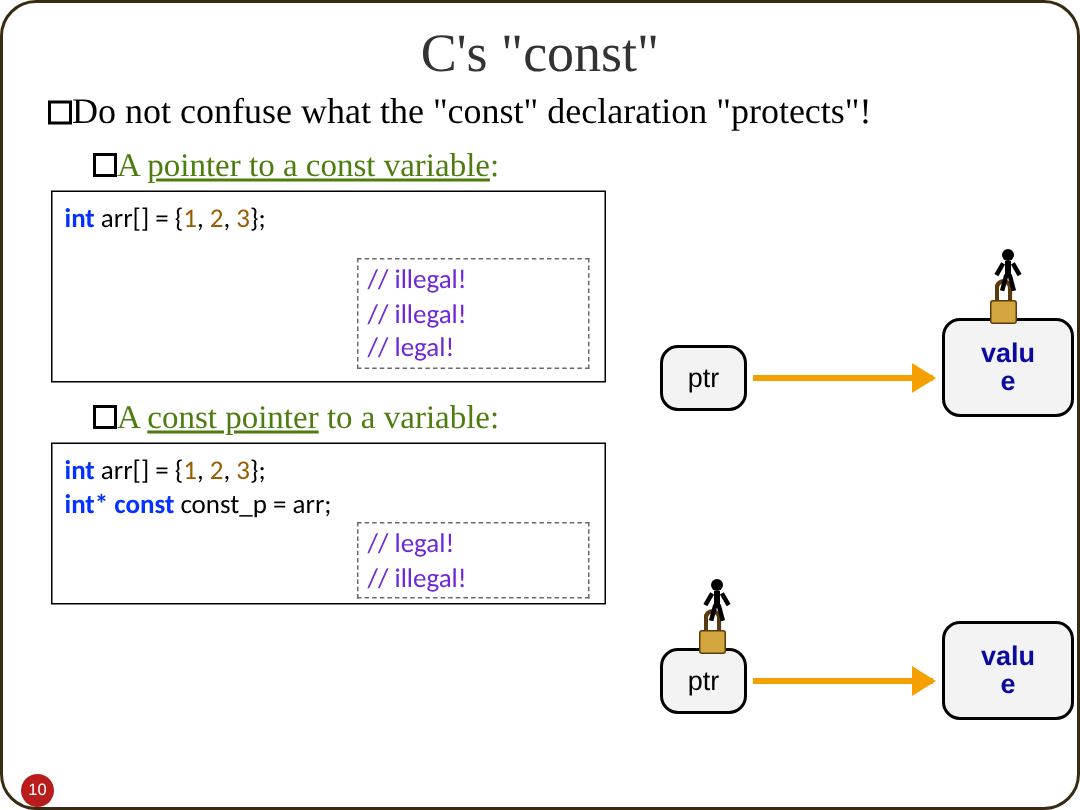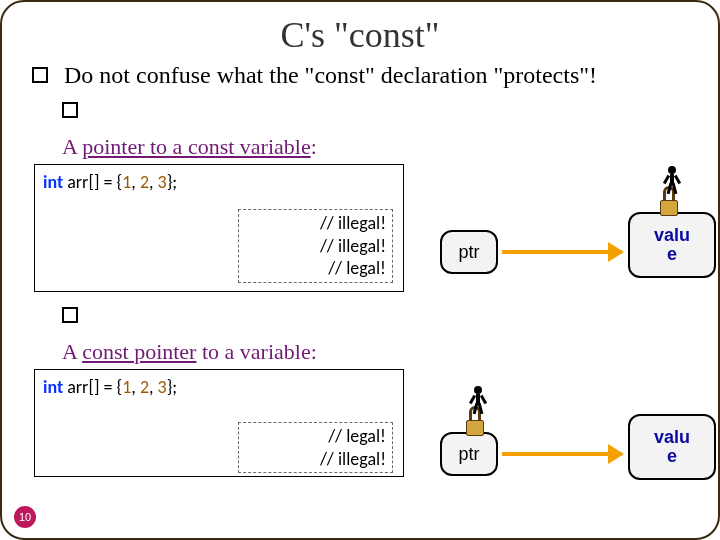--- a/index.html
+++ b/index.html
@@ -22,41 +22,40 @@
   .title {
     text-align: center;
     font-family: "Times New Roman", serif;
     font-size: 36px;
     color: #333;
     margin-top: 12px;
   }
   .bullet-row {
     display: flex;
     align-items: flex-start;
-    gap: 16px;
+    gap: 0;
   }
   .bullet-row .chk {
     flex: 0 0 auto;
     width: 16px;
     height: 16px;
     border: 2px solid #000;
     margin-top: 5px;
   }
   .b1 {
     font-family: "Times New Roman", serif;
     font-size: 24px;
     color: #000;
     margin: 6px 0 8px 30px;
   }
   .b2 {
     font-family: "Times New Roman", serif;
     font-size: 22px;
-    color: #701a75;
+    color: #4d7c0f;
     margin: 4px 0 4px 60px;
-    flex-direction: column;
   }
   .under { text-decoration: underline; }
   .codebox {
     margin: 2px 0 4px 32px;
     border: 1px solid #000;
     width: 370px;
     position: relative;
     padding: 6px 8px 24px 8px;
     font-family: Calibri, Arial, sans-serif;
     font-size: 18px;
@@ -64,24 +63,23 @@
   }
   .codebox .ty { color: #0432ff; font-weight: bold; }
   .codebox .num { color: #9a5a00; }
   .codebox .null { color: #7a007a; }
   .comment-box {
     position: absolute;
     border: 1px dashed #6a6a6a;
     font-family: Calibri, Arial, sans-serif;
     font-size: 18px;
     line-height: 1.25;
-    color: #000000;
+    color: #6d28d9;
     padding: 2px 6px;
     background: #fff;
-    text-align: right;
   }
   .cbox1 { right: 10px; top: 44px; width: 155px; }
   .cbox2 { right: 10px; top: 52px; width: 155px; }
   .dgm {
     position: absolute;
     left: 430px;
     width: 270px;
     height: 92px;
   }
   .dgm1 { top: 200px; }
@@ -125,23 +123,23 @@
     width: 16px; height: 28px;
   }
   .man .head { position:absolute; top:0; left:4px; width:8px; height:8px; background:#000; border-radius:50%;}
   .man .torso { position:absolute; top:8px; left:6px; width:4px; height:10px; background:#000;}
   .man .legL { position:absolute; top:17px; left:4px; width:3px; height:11px; background:#000; transform:rotate(15deg);}
   .man .legR { position:absolute; top:17px; left:9px; width:3px; height:11px; background:#000; transform:rotate(-15deg);}
   .man .armL { position:absolute; top:9px; left:1px; width:3px; height:9px; background:#000; transform:rotate(30deg);}
   .man .armR { position:absolute; top:9px; left:12px; width:3px; height:9px; background:#000; transform:rotate(-30deg);}
   .slidenum {
     position: absolute;
-    left: 12px; bottom: 10px;
+    left: 12px; bottom: 0;
     width: 22px; height: 22px;
-    background: #be185d;
+    background: #b91c1c;
     color: #fff;
     border-radius: 50%;
     font-size: 11px;
     display:flex; align-items:center; justify-content:center;
   }
 </style>
 </head>
 <body>
 
 <div class="slide">
@@ -191,20 +189,21 @@
 
   <div class="bullet-row b2" style="margin-top:10px;">
     <span class="chk"></span>
     <span>
       <span>A </span><span class="under">const pointer</span><span> to a variable:</span>
     </span>
   </div>
 
   <div class="codebox" style="height:108px;">
     <div><span class="ty">int</span><span> arr[] = {</span><span class="num">1</span><span>, </span><span class="num">2</span><span>, </span><span class="num">3</span><span>};</span></div>
+    <div><span class="ty">int* const</span><span> const_p = arr;</span></div>
     <div class="comment-box cbox2">
       <div>// legal!</div>
       <div>// illegal!</div>
     </div>
   </div>
 
   <div class="dgm dgm2">
     <div class="ovbox ob-ptr">ptr</div>
     <div class="arrow"></div>
     <div class="ovbox ob-val">

